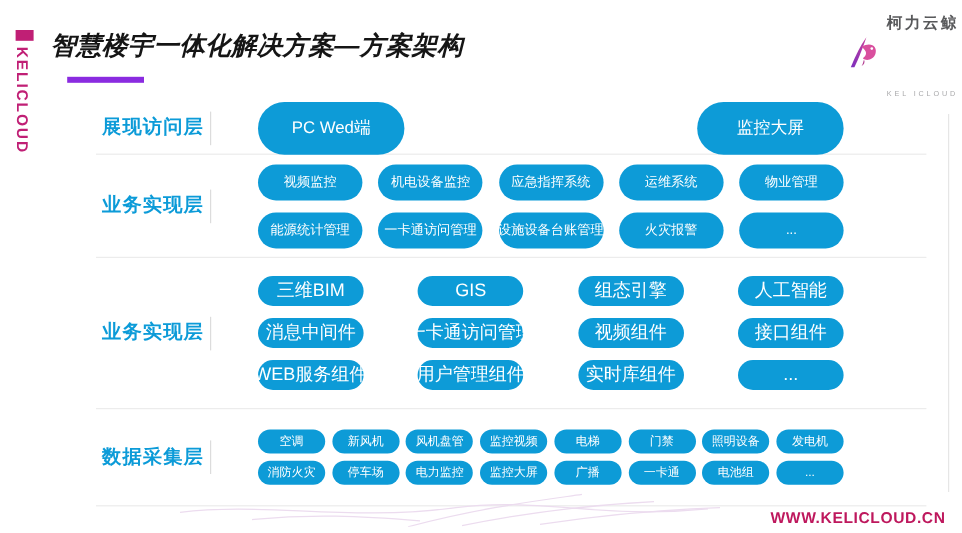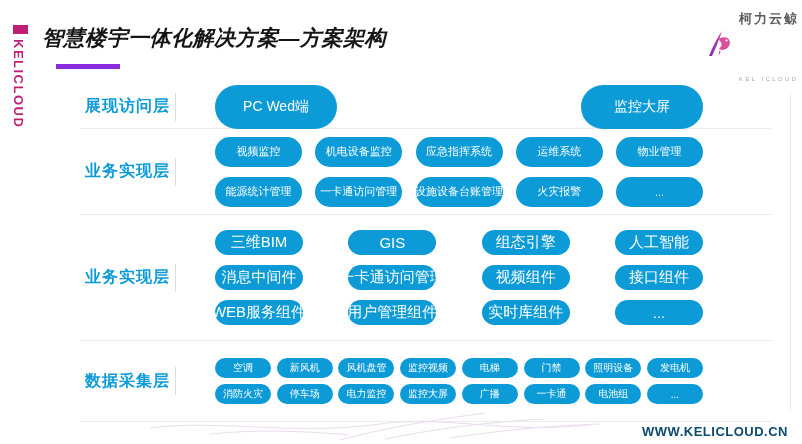--- a/index.html
+++ b/index.html
@@ -36,21 +36,21 @@
   .l0{height:43px;}  .l0 .pill{width:122px;height:44px;font-size:14px;}
   .l1{height:85px;}  .l1 .pill{width:87px;height:30px;font-size:11px;}
   .l2{height:125px;} .l2 .pill{width:88px;height:25px;font-size:15px;}
   .l3{height:80px;}  .l3 .pill{width:56px;height:20px;font-size:10px;}
   .l3 .pill-rows{gap:6px;}
   
   .right-edge{position:absolute;left:790px;top:95px;width:1px;height:315px;background:#e6e6e6;}
   
   .footer-url{
     position:absolute;right:14px;bottom:5px;font-size:13px;font-weight:bold;
-    color:#0c4a6e;letter-spacing:0.5px;
+    color:#be185d;letter-spacing:0.5px;
   }
   .decor{position:absolute;left:150px;bottom:0;}
 </style>
 </head>
 <body>
 
 <div class="brand-bar"></div>
 <div class="brand-vertical">KELICLOUD</div>
 
 <div class="page-title">智慧楼宇一体化解决方案—方案架构</div>

